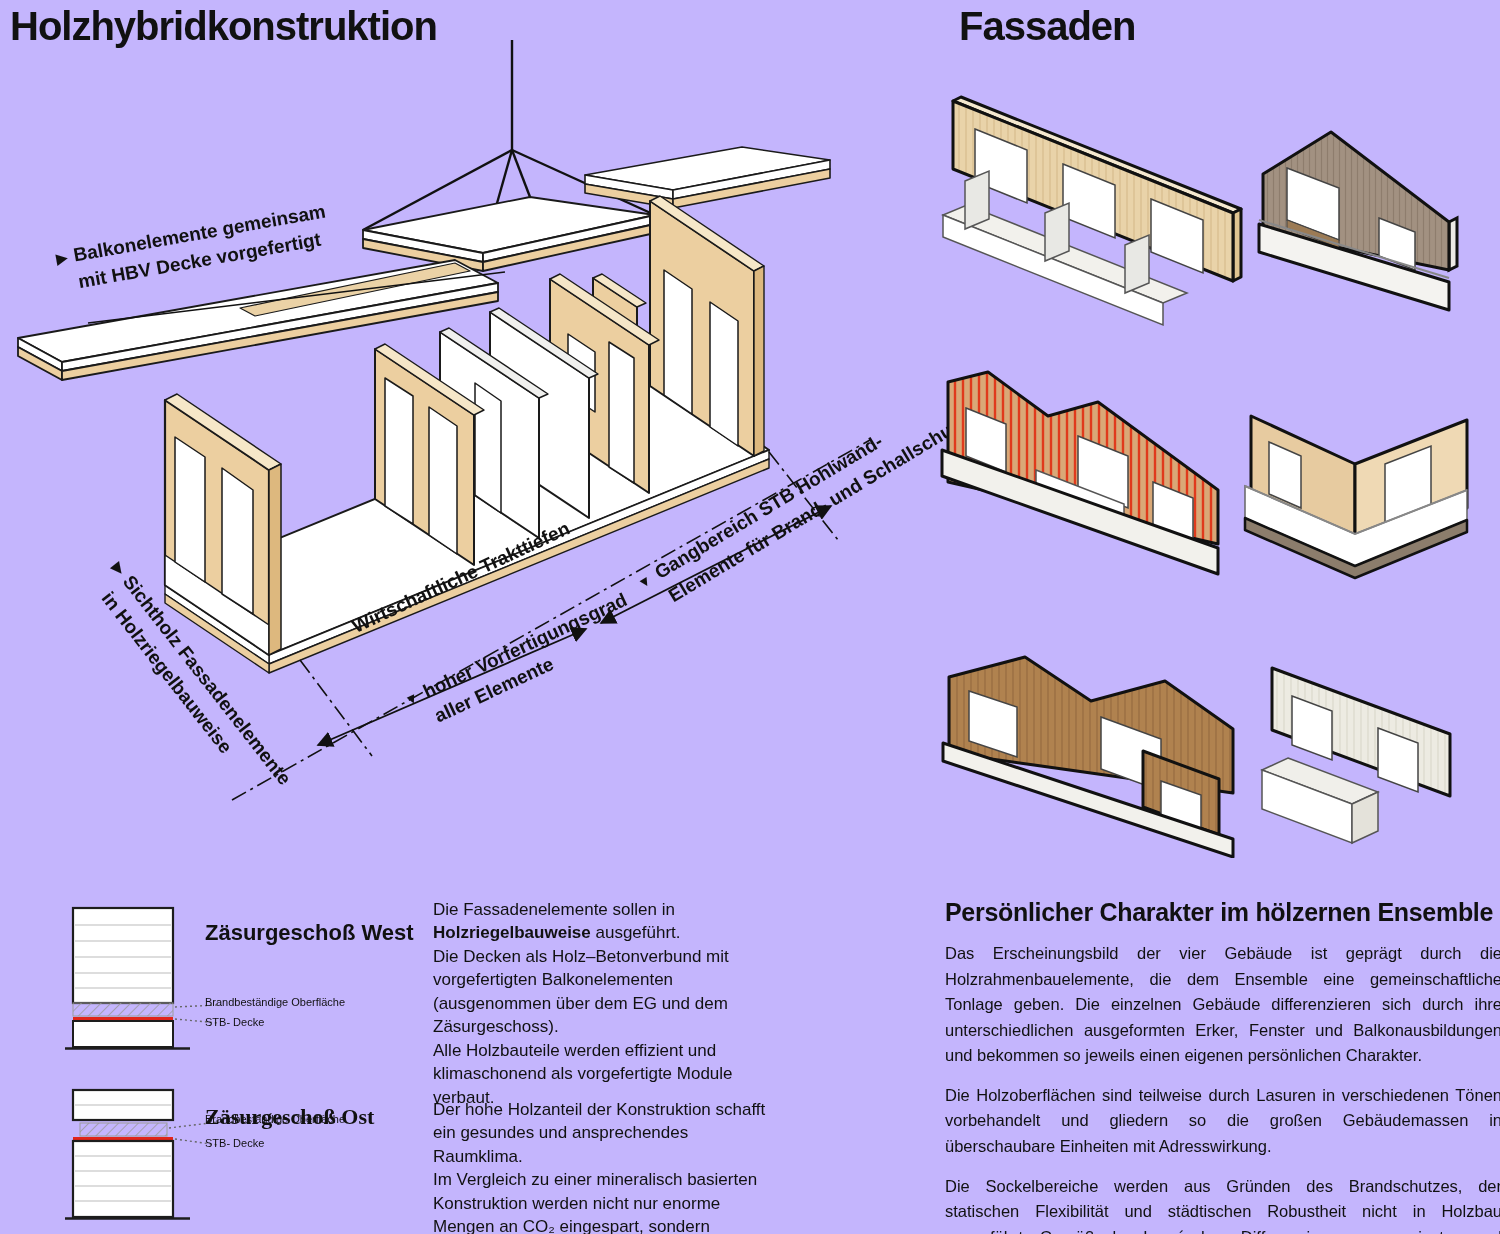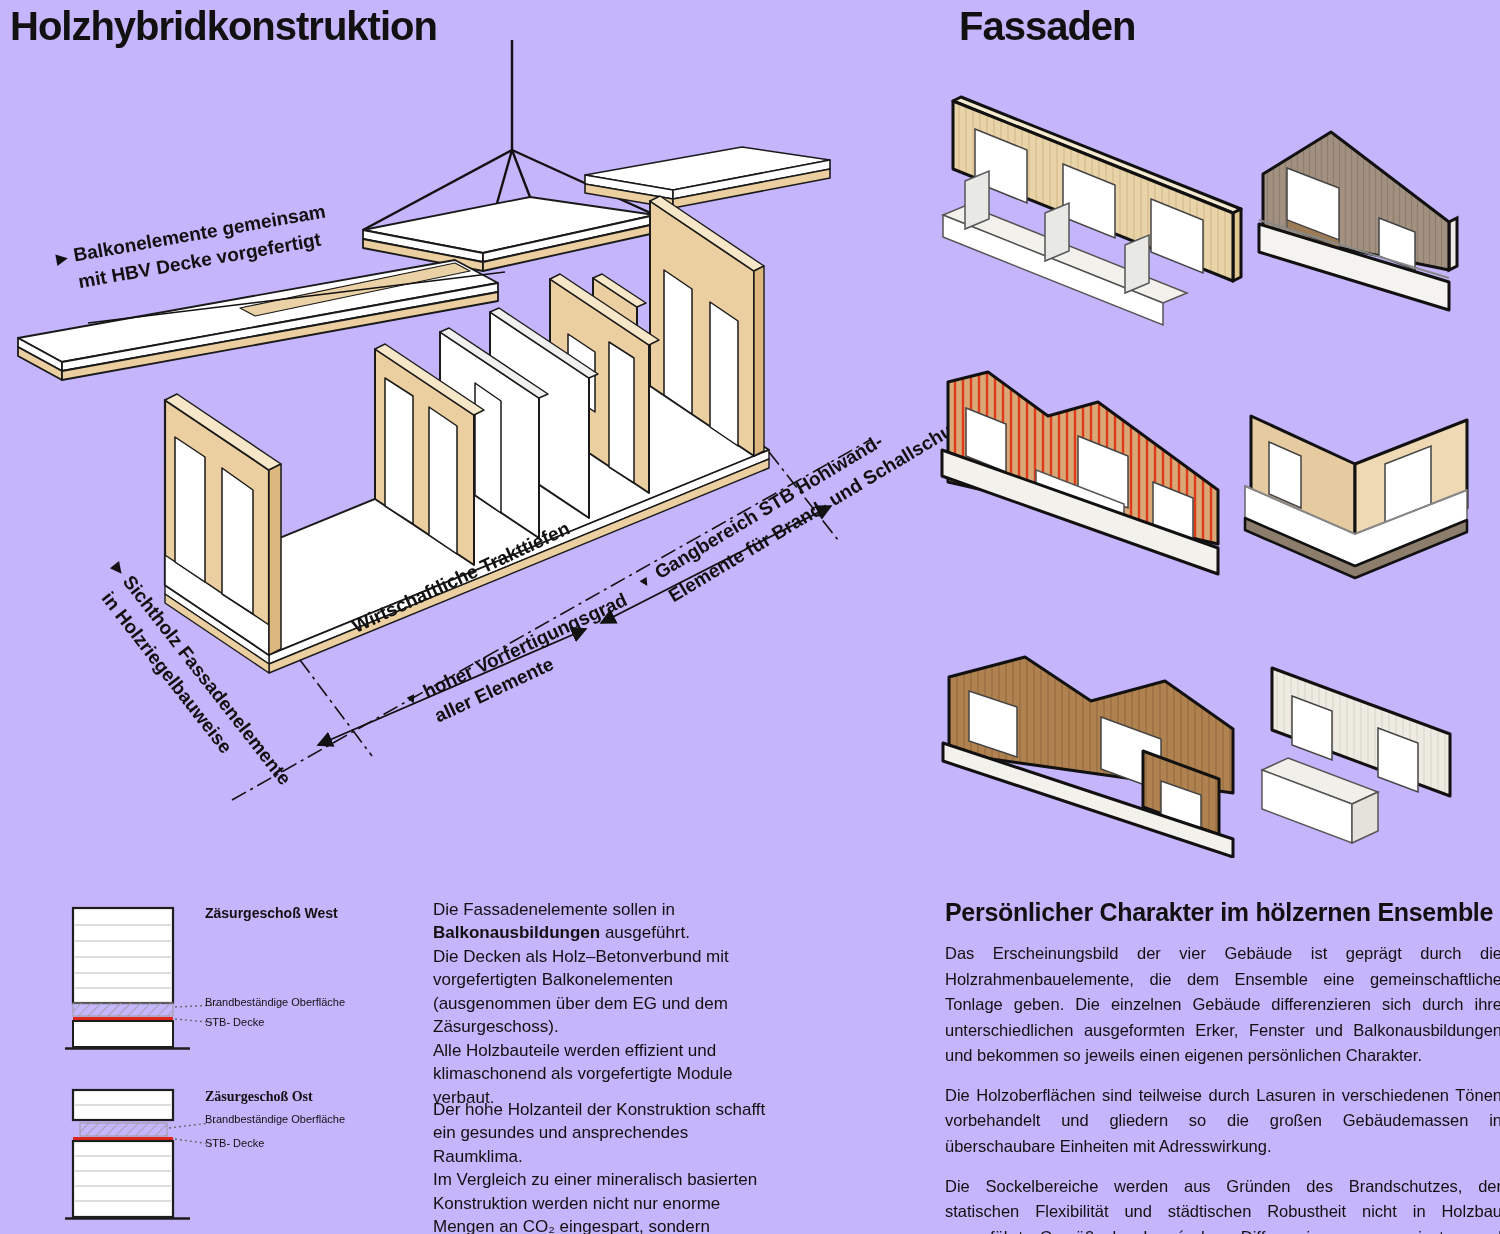--- a/index.html
+++ b/index.html
@@ -5,21 +5,21 @@
   html,body{margin:0;padding:0;background:#fff;}
   .page{position:relative;width:1500px;height:1234px;background:#c4b5fd;overflow:hidden;
         font-family:"Liberation Sans",sans-serif;color:#111;}
   .h1{position:absolute;font-size:40px;font-weight:bold;letter-spacing:-1px;white-space:nowrap;}
   .abs{position:absolute;}
   .ann{position:absolute;display:flex;gap:7px;font-weight:bold;font-size:19px;line-height:1.42;
        transform-origin:0 0;white-space:pre-line;}
   .ann .mk{font-size:14px;margin-top:4px;}
   .ann .tx{white-space:pre-line;}
   .seclabel{position:absolute;font-size:11px;white-space:nowrap;}
-  .seclabel.b{font-weight:bold;font-size:14px;}
+  .seclabel.b{font-weight:bold;font-size:22px;margin-top:15px;}
   .midpara{position:absolute;width:342px;font-size:17px;line-height:1.38;white-space:pre-line;}
   .righttext{position:absolute;left:945px;top:898px;width:557px;}
   .righttext h2{margin:0 0 4px 0;font-size:25px;font-weight:bold;letter-spacing:-0.3px;}
   .righttext p{margin:14px 0 0 0;font-size:16.5px;line-height:1.55;text-align:justify;}
   svg{display:block;}
 </style>
 </head>
 <body>
 
 <div class="page">
@@ -203,21 +203,21 @@
     <line x1="5" y1="136.5" x2="130" y2="136.5" stroke="#1d1d1d" stroke-width="2.6"></line>
     <g stroke="#666" stroke-width="1.4" stroke-dasharray="2 3">
       <line x1="109" y1="46" x2="158" y2="40"></line>
       <line x1="115" y1="57" x2="158" y2="63"></line>
     </g>
   </svg>
   <div class="seclabel b" style="left:205px;top:1089px;font-family:Liberation Serif, serif;">Zäsurgeschoß Ost</div>
   <div class="seclabel" style="left:205px;top:1113px;">Brandbeständige Oberfläche</div>
   <div class="seclabel" style="left:205px;top:1137px;">STB- Decke</div>
 
-  <div class="midpara" style="left:433px;top:898px;"><span>Die Fassadenelemente sollen in </span><b>Balkonausbildungen</b><span class="tx" style="white-space:pre-line;"> ausgeführt.
+  <div class="midpara" style="left:433px;top:898px;"><span>Die Fassadenelemente sollen in </span><b>Holzriegelbauweise</b><span class="tx" style="white-space:pre-line;"> ausgeführt.
 Die Decken als Holz–Betonverbund mit vorgefertigten Balkonelementen (ausgenommen über dem EG und dem Zäsurgeschoss).
 Alle Holzbauteile werden effizient und klimaschonend als vorgefertigte Module verbaut.</span></div>
   <div class="midpara" style="left:433px;top:1098px;">Der hohe Holzanteil der Konstruktion schafft ein gesundes und ansprechendes Raumklima.
 Im Vergleich zu einer mineralisch basierten Konstruktion werden nicht nur enorme Mengen an CO₂ eingespart, sondern zusätzliche Tonnen CO₂ langfristig gebunden.</div>
 
   <div class="h1" style="left:943px;top:4px;margin-left:16px;">Fassaden</div>
 
   <svg class="abs" style="left:935px;top:85px;" width="320" height="245" viewBox="0 0 320 245">
     <defs>
       <pattern id="stA" width="7" height="8" patternUnits="userSpaceOnUse">

